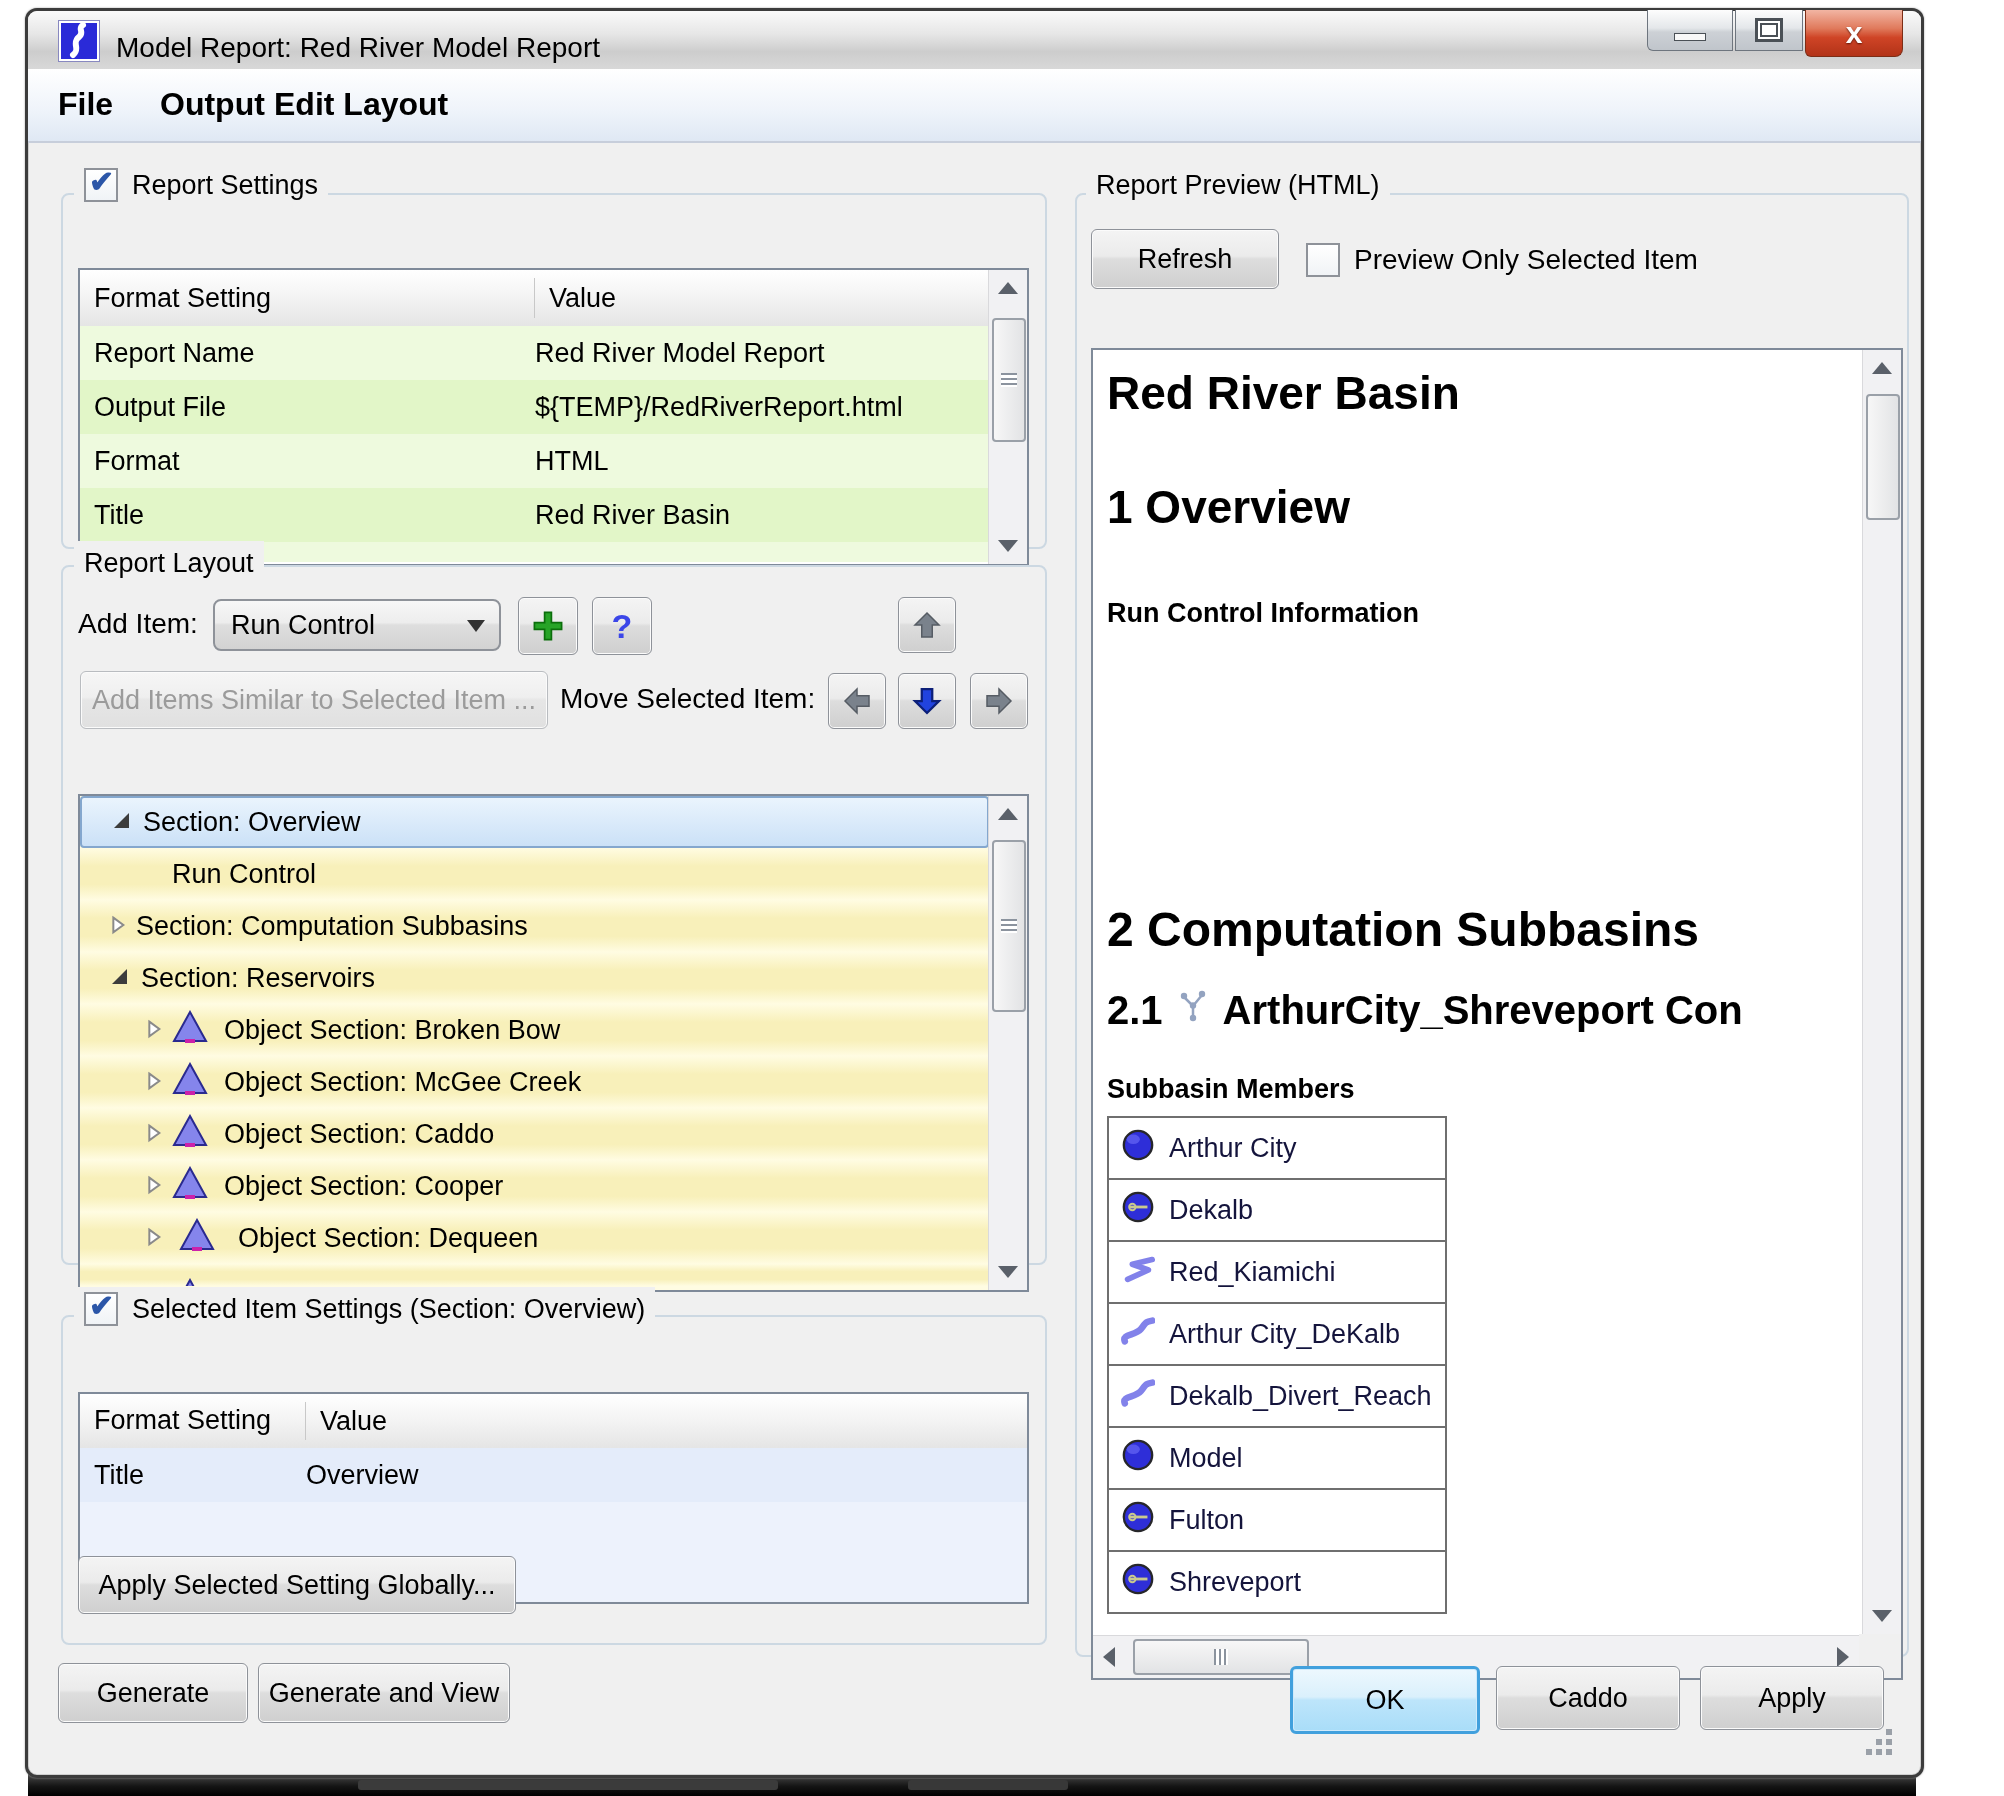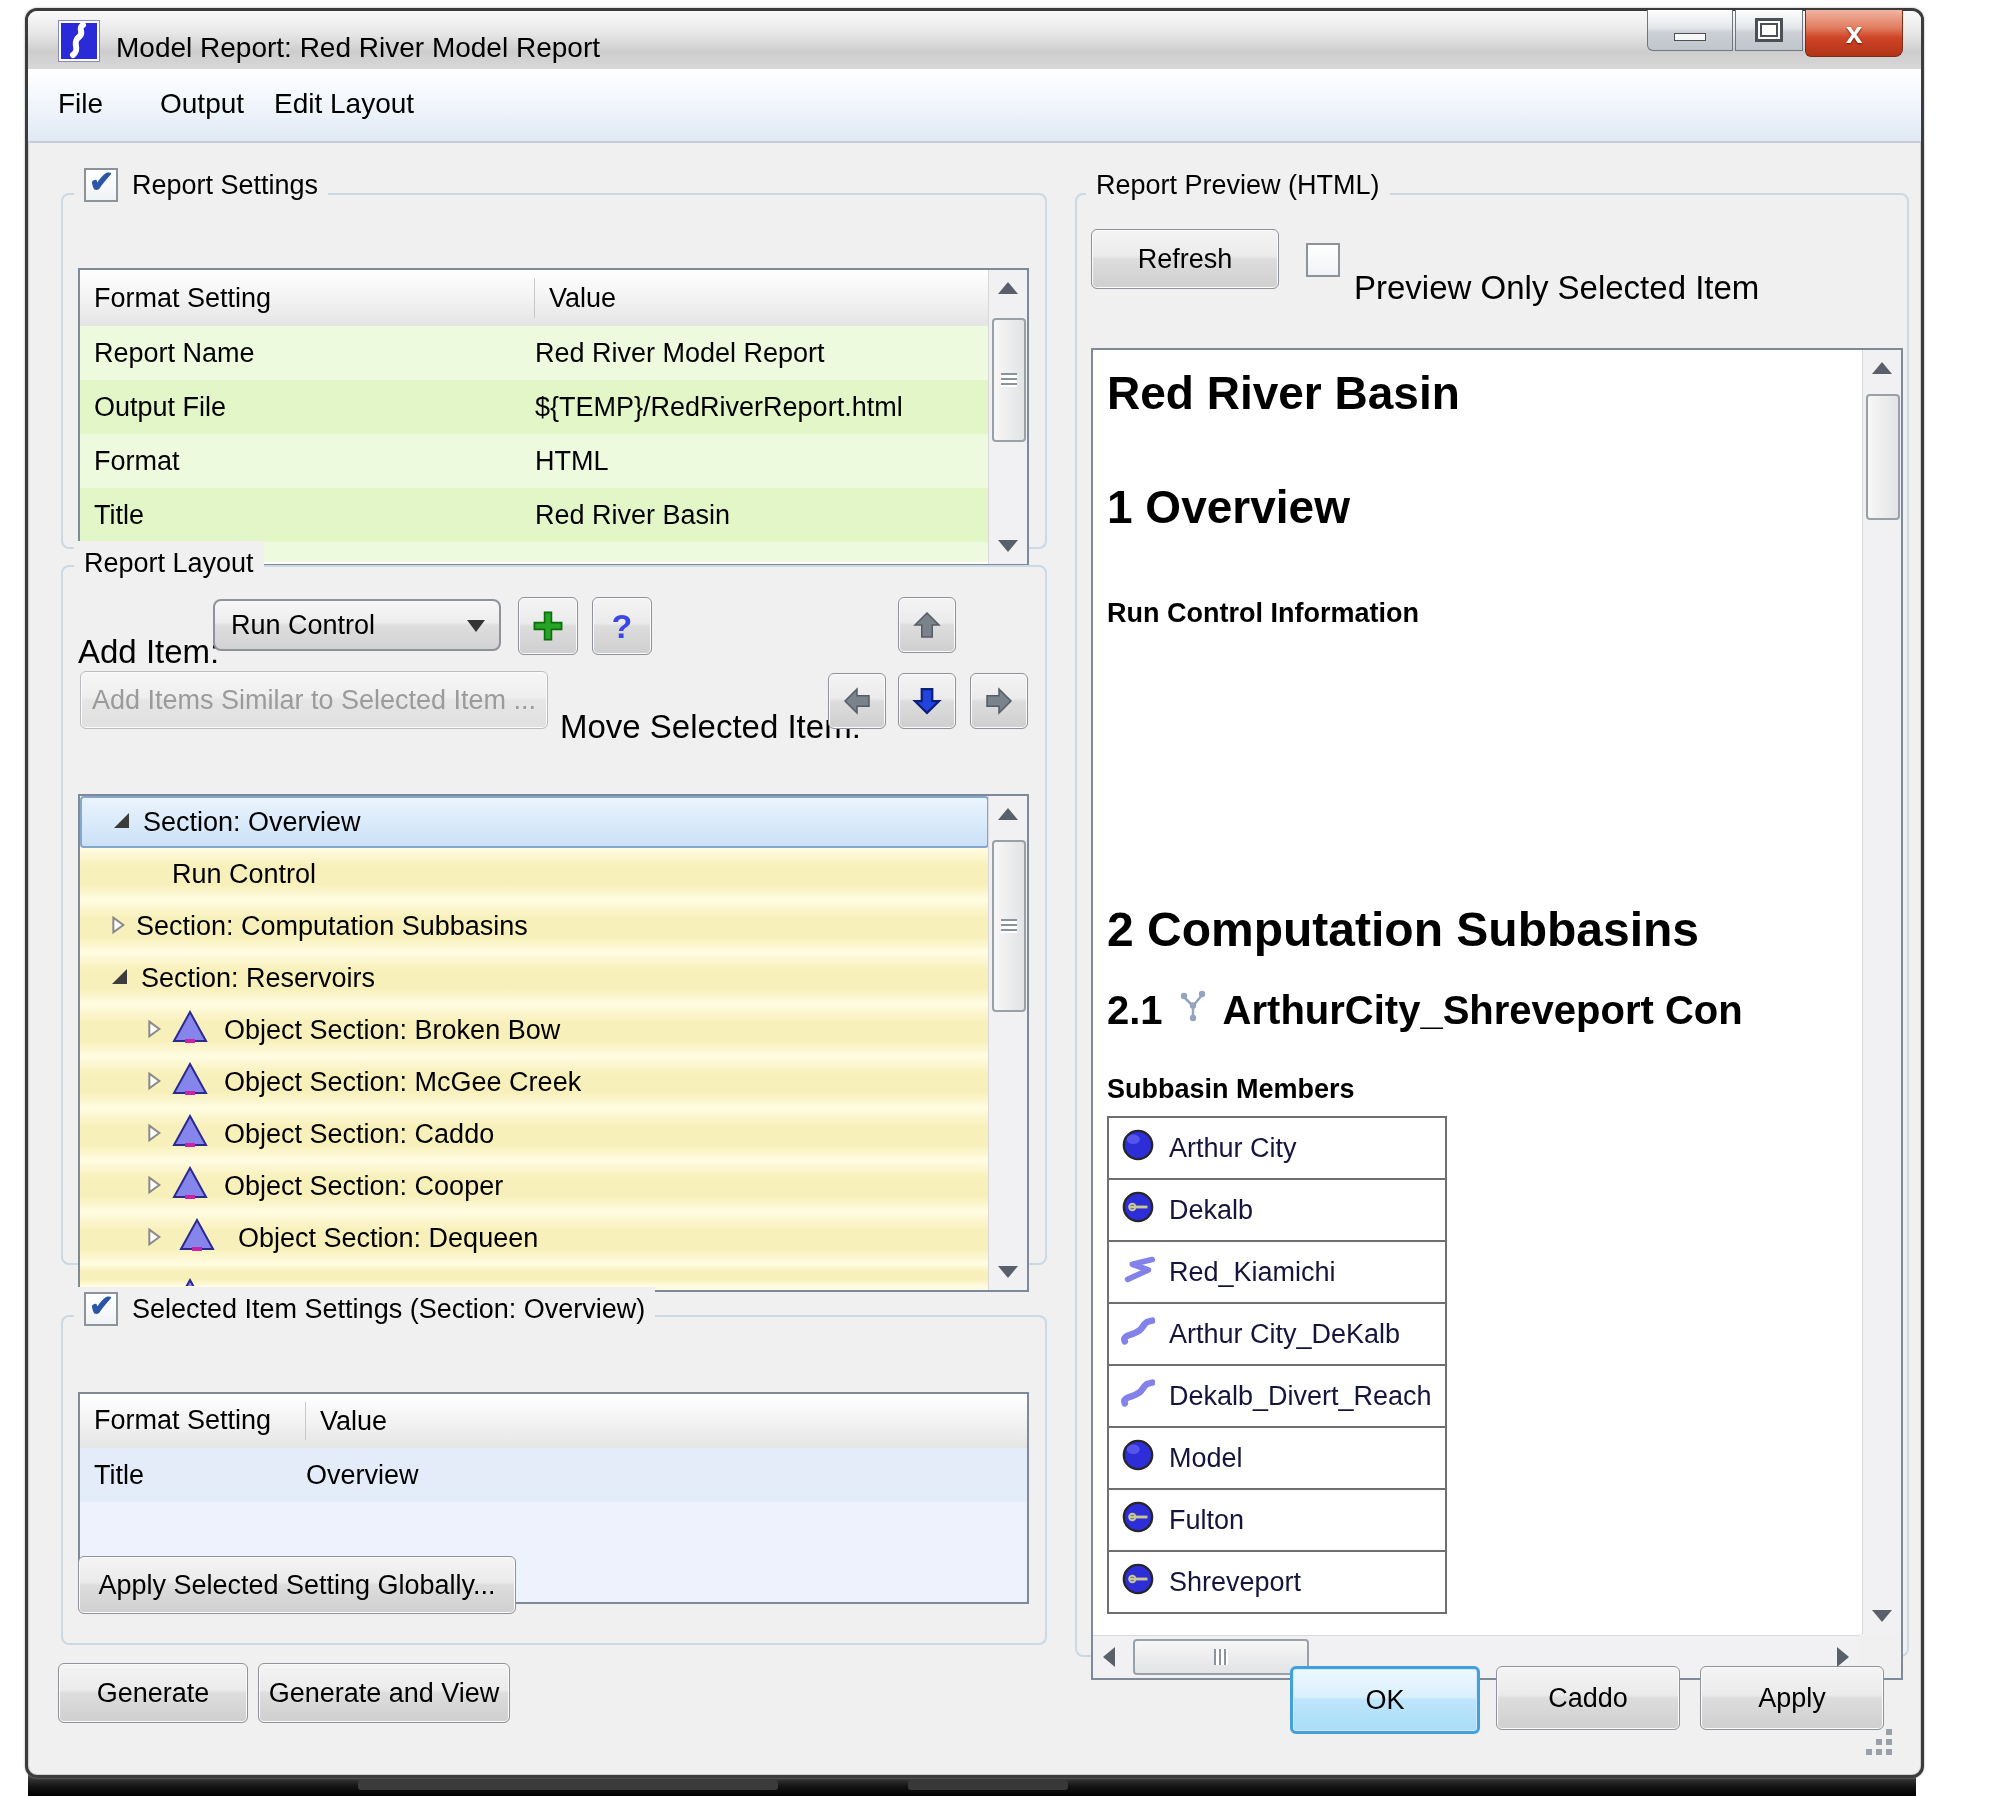--- a/index.html
+++ b/index.html
@@ -17,21 +17,21 @@
         background:linear-gradient(#fdfdfd,#e4e7ea 45%,#cdd1d6 55%,#c0c5cb);}
   .wbtn.min{width:84px;border-radius:0 0 0 6px;}
   .wbtn.max{width:66px;margin-left:2px;}
   .wbtn.close{width:96px;height:46px;margin-left:2px;border-radius:0 0 8px 6px;border-color:#7c2d16;
         background:linear-gradient(#f2b5a3,#e07a5c 40%,#cf4426 60%,#b23318);color:#fff;font-weight:bold;font-size:30px;
         text-shadow:0 1px 2px #5c1608;}
   .glyph-min{width:30px;height:6px;background:#f8f8f8;border:1px solid #4a5056;margin-top:14px;}
   .glyph-max{width:22px;height:18px;border:3px solid #4a5056;background:#fff;box-shadow:inset 0 0 0 2px #fff,inset 0 0 0 4px #4a5056;}
   .menubar{position:absolute;left:0;top:58px;right:0;height:72px;
         background:linear-gradient(#ffffff,#eef3fa 60%,#dfe8f4);border-bottom:2px solid #c7cedb;}
-  .menu-item{position:absolute;top:0;height:70px;display:flex;align-items:center;font-size:28px;padding:0 8px;}
+  .menu-item{position:absolute;top:0;height:70px;display:flex;align-items:center;font-size:32px;padding:0 8px;font-weight:bold;}
   
   .gb{position:absolute;border:2px solid #ccd8e2;border-radius:8px;}
   .gb-label{position:absolute;background:#f0f0f0;padding:0 10px;font-size:27px;display:flex;align-items:center;gap:14px;white-space:nowrap;z-index:3;}
   .cb{width:30px;height:30px;background:linear-gradient(#fff,#f0f3f6);border:2px solid #8e9299;position:relative;flex:none;}
   .cb.checked::after{content:"✔";position:absolute;left:3px;top:-6px;font-size:30px;font-weight:bold;color:#2b56a8;}
   
   .sunken{position:absolute;border:2px solid #7f8a99;background:#fff;overflow:hidden;margin-top:47px;}
   .thead{position:absolute;left:0;top:0;height:56px;background:linear-gradient(#ffffff,#f3f3f3 50%,#e5e5e5);
          border-bottom:2px solid #b7b7b7;display:flex;align-items:center;font-size:27px;}
   .thead .c1{padding-left:14px;box-sizing:border-box;border-right:1px solid #c8c8c8;height:70%;display:flex;align-items:center;}
@@ -75,21 +75,21 @@
   .grip-h{position:absolute;left:50%;top:50%;width:14px;height:16px;margin:-8px 0 0 -7px;
        background:repeating-linear-gradient(90deg,#8b939e 0 2px,#fff 2px 5px);}
   
   .pv-h1{position:absolute;font-size:46px;font-weight:bold;white-space:nowrap;}
   .pv-h2{position:absolute;font-size:40px;font-weight:bold;white-space:nowrap;display:flex;align-items:center;gap:12px;}
   .pv-b{position:absolute;font-size:27px;font-weight:bold;white-space:nowrap;}
   .pv-line{font-size:26px;line-height:33px;white-space:nowrap;}
   .member-row{box-sizing:border-box;height:64px;border:2px solid #6f6f6f;margin-top:-2px;background:#fff;
        display:flex;align-items:center;padding-left:12px;font-size:27px;color:#14143c;gap:14px;}
   .member-row:first-child{margin-top:0;}
-  .lbl{position:absolute;font-size:33px;white-space:nowrap;display:flex;align-items:center;margin-top:28px;}
+  .lbl{position:absolute;font-size:28px;white-space:nowrap;display:flex;align-items:center;}
   .grip{position:absolute;width:6px;height:6px;background:#9aa0a8;
         box-shadow:10px 0 #9aa0a8,20px 0 #9aa0a8,10px -10px #9aa0a8,20px -10px #9aa0a8,20px -20px #9aa0a8;}
   .taskbar{position:absolute;left:28px;top:1774px;width:1888px;height:22px;
         background:linear-gradient(#4a4a4a,#151515 55%,#000);}
   .taskbar::before{content:"";position:absolute;left:330px;top:6px;width:420px;height:10px;background:#3b3b3b;border-radius:3px;}
   .taskbar::after{content:"";position:absolute;left:880px;top:6px;width:160px;height:10px;background:#383838;border-radius:3px;}
 </style>
 </head>
 <body>
 

